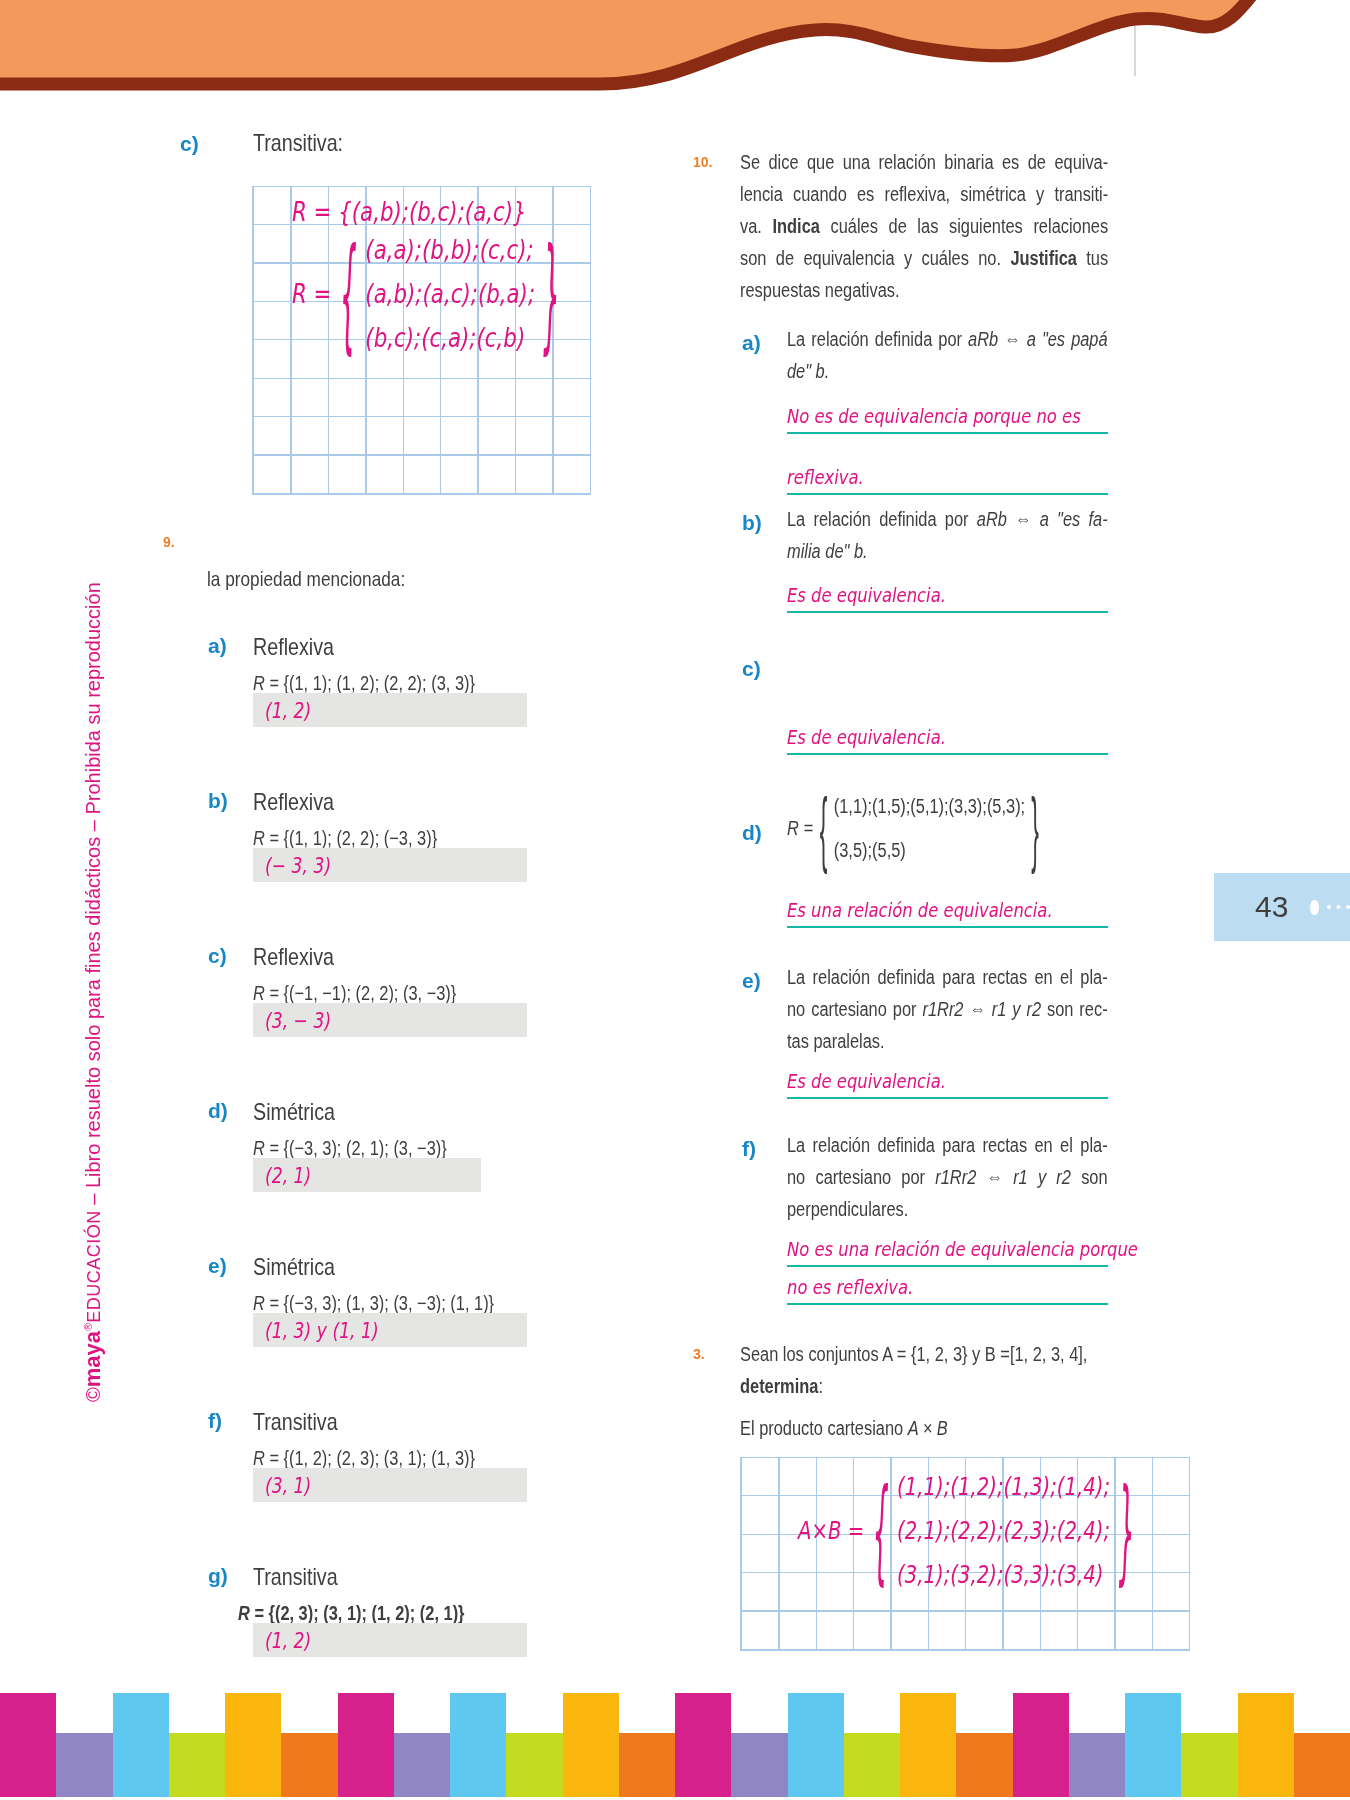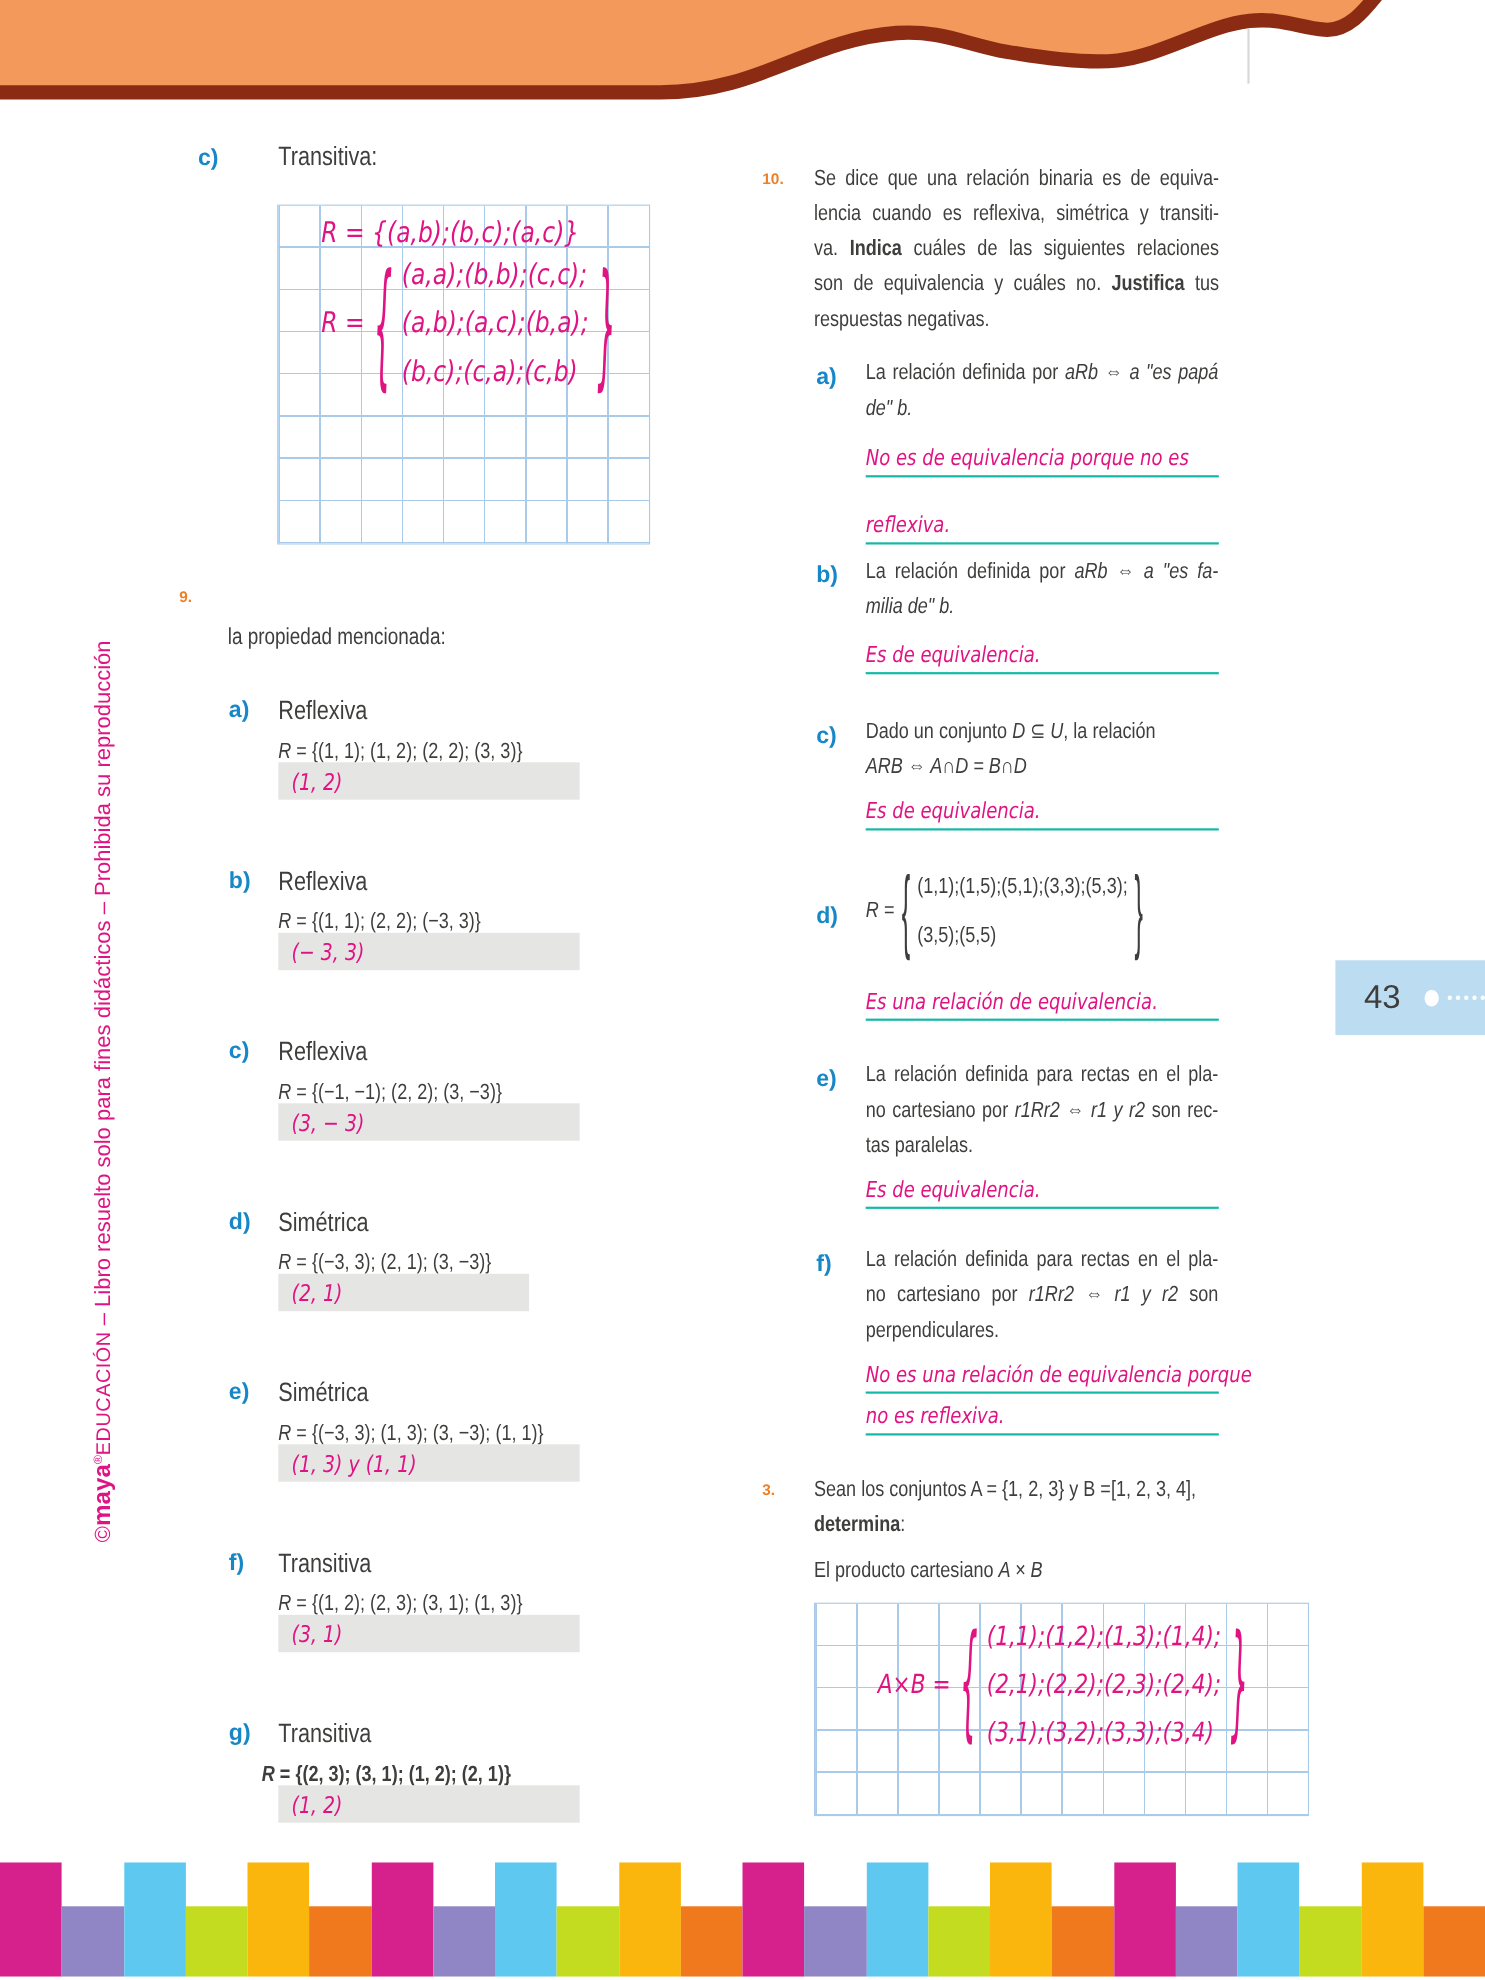--- a/index.html
+++ b/index.html
@@ -129,24 +129,20 @@
   <div class="abs ansline" style="left:787px;top:465px;width:321px"><span class="sx hand hans">reflexiva.</span></div>
 
   <div class="abs sletter" style="left:742px;top:512px">b)</div>
   <div class="abs" style="left:787px;top:509px">
     <div class="jline" style="width:391px"><span>La relación definida por </span><span class="i">aRb ⇔ a "es fa-</span></div>
     <div class="jline pl"><span class="i">milia de" b.</span></div>
   </div>
   <div class="abs ansline" style="left:787px;top:583px;width:321px"><span class="sx hand hans">Es de equivalencia.</span></div>
 
   <div class="abs sletter" style="left:742px;top:658px">c)</div>
-  <div class="abs" style="left:787px;top:655px">
-    <div class="jline pl"><span>Dado un conjunto </span><span class="i">D ⊆ U</span><span>, la relación</span></div>
-    <div class="jline pl"><span class="i">ARB ⇔ A∩D = B∩D</span></div>
-  </div>
   <div class="abs ansline" style="left:787px;top:725px;width:321px"><span class="sx hand hans">Es de equivalencia.</span></div>
 
   <div class="abs sletter" style="left:742px;top:822px">d)</div>
   <div class="abs" style="left:787px;top:784px">
     <div class="sx">
       <div class="brc" style="font-size:20px">
         <span class="i">R =</span>
         <span class="brace" style="font-size:40px;transform:scaleY(2.1) scaleX(.7)">{</span>
         <span class="rcol" style="line-height:42px">
             <div>(1,1);(1,5);(5,1);(3,3);(5,3);</div>
@@ -194,21 +190,21 @@
             <div>(1,1);(1,2);(1,3);(1,4);</div>
             <div>(2,1);(2,2);(2,3);(2,4);</div>
             <div>(3,1);(3,2);(3,3);(3,4)</div>
           </span>
         <span class="brace" style="font-size:44px;transform:scaleY(2.6) scaleX(.7)">}</span>
       </div>
     </div>
   </div>
 
   <div class="abs pagetab" style="left:1214px;top:873px;width:136px;height:68px;display:flex;align-items:center">
-    <span class="n" style="margin-left:26px">43</span>
+    <span class="n" style="margin-left:41px">43</span>
     <span class="dot" style="margin-left:22px"></span>
     <span class="dots" style="margin-left:8px"></span>
   </div>
 
   <div id="tiles" class="abs" style="left:0;top:1693px;width:1350px;height:104px;overflow:hidden">
       <div class="tile" style="left: 0px; top: 0px; width: 56.25px; height: 104px; background: rgb(214, 33, 140);"></div>
       <div class="tile" style="left: 56.25px; top: 40px; width: 56.25px; height: 64px; background: rgb(145, 134, 197);"></div>
       <div class="tile" style="left: 112.5px; top: 0px; width: 56.25px; height: 104px; background: rgb(95, 200, 240);"></div>
       <div class="tile" style="left: 168.75px; top: 40px; width: 56.25px; height: 64px; background: rgb(195, 220, 31);"></div>
       <div class="tile" style="left: 225px; top: 0px; width: 56.25px; height: 104px; background: rgb(251, 182, 13);"></div>

